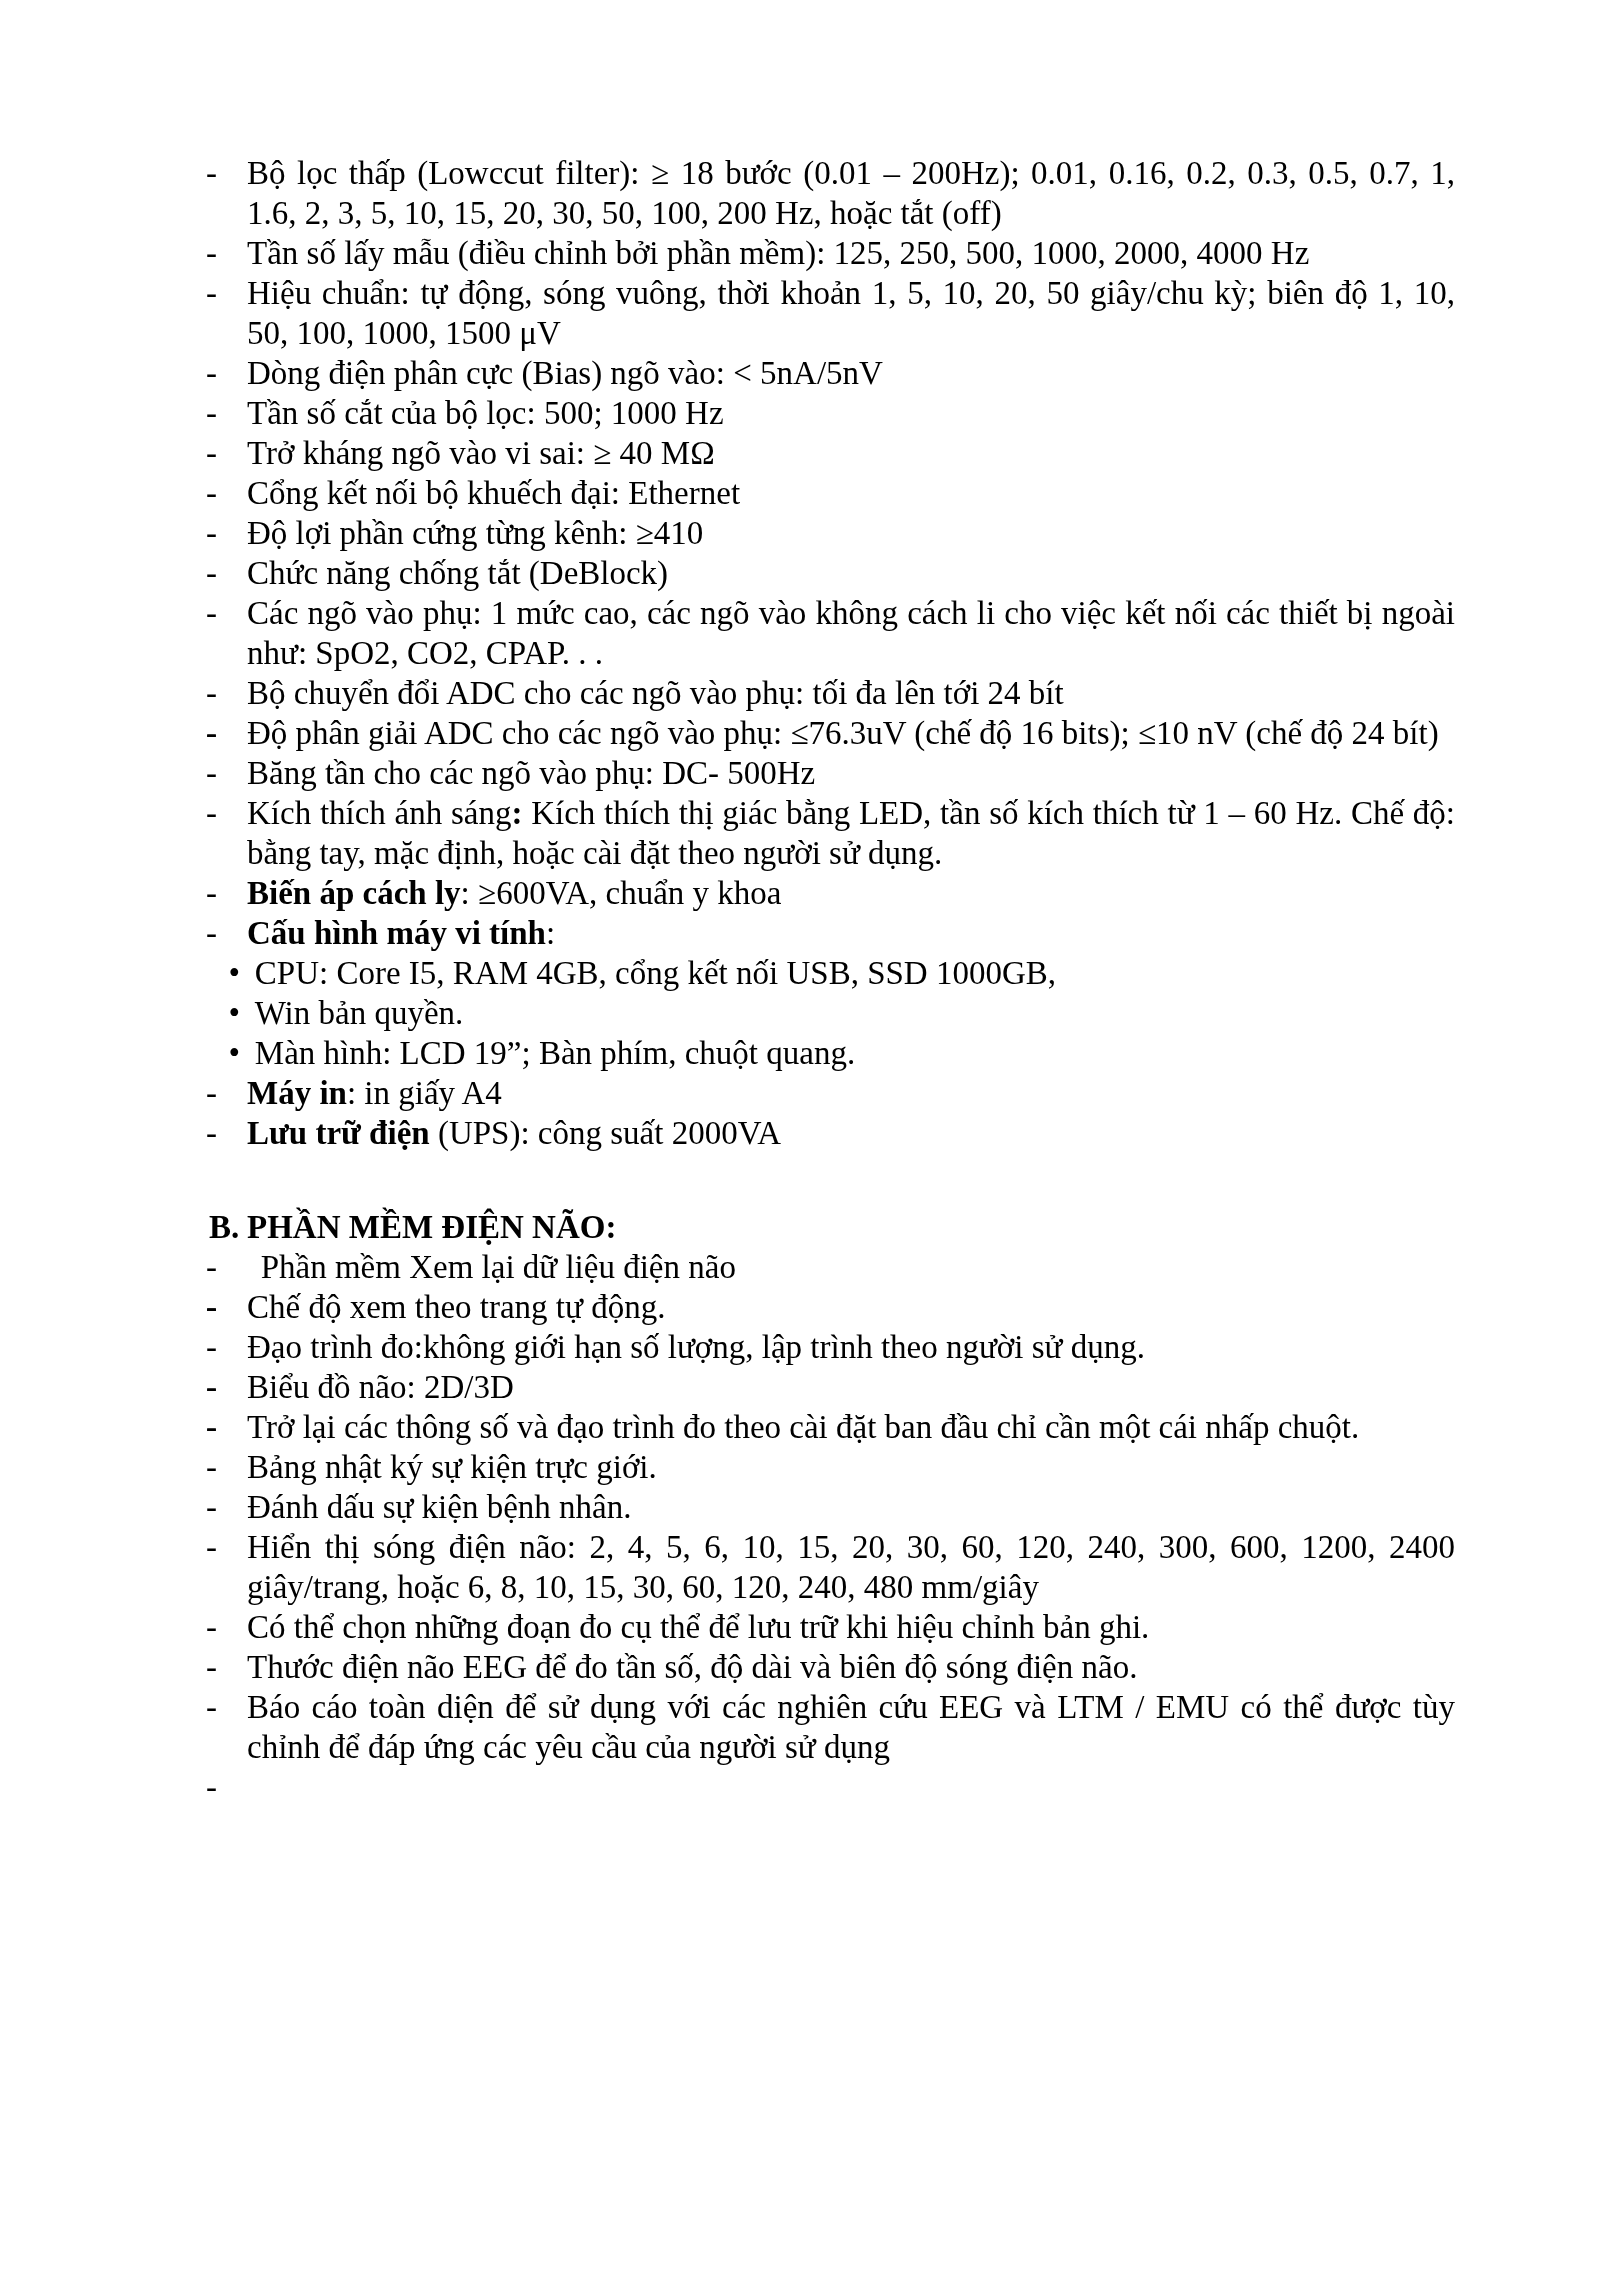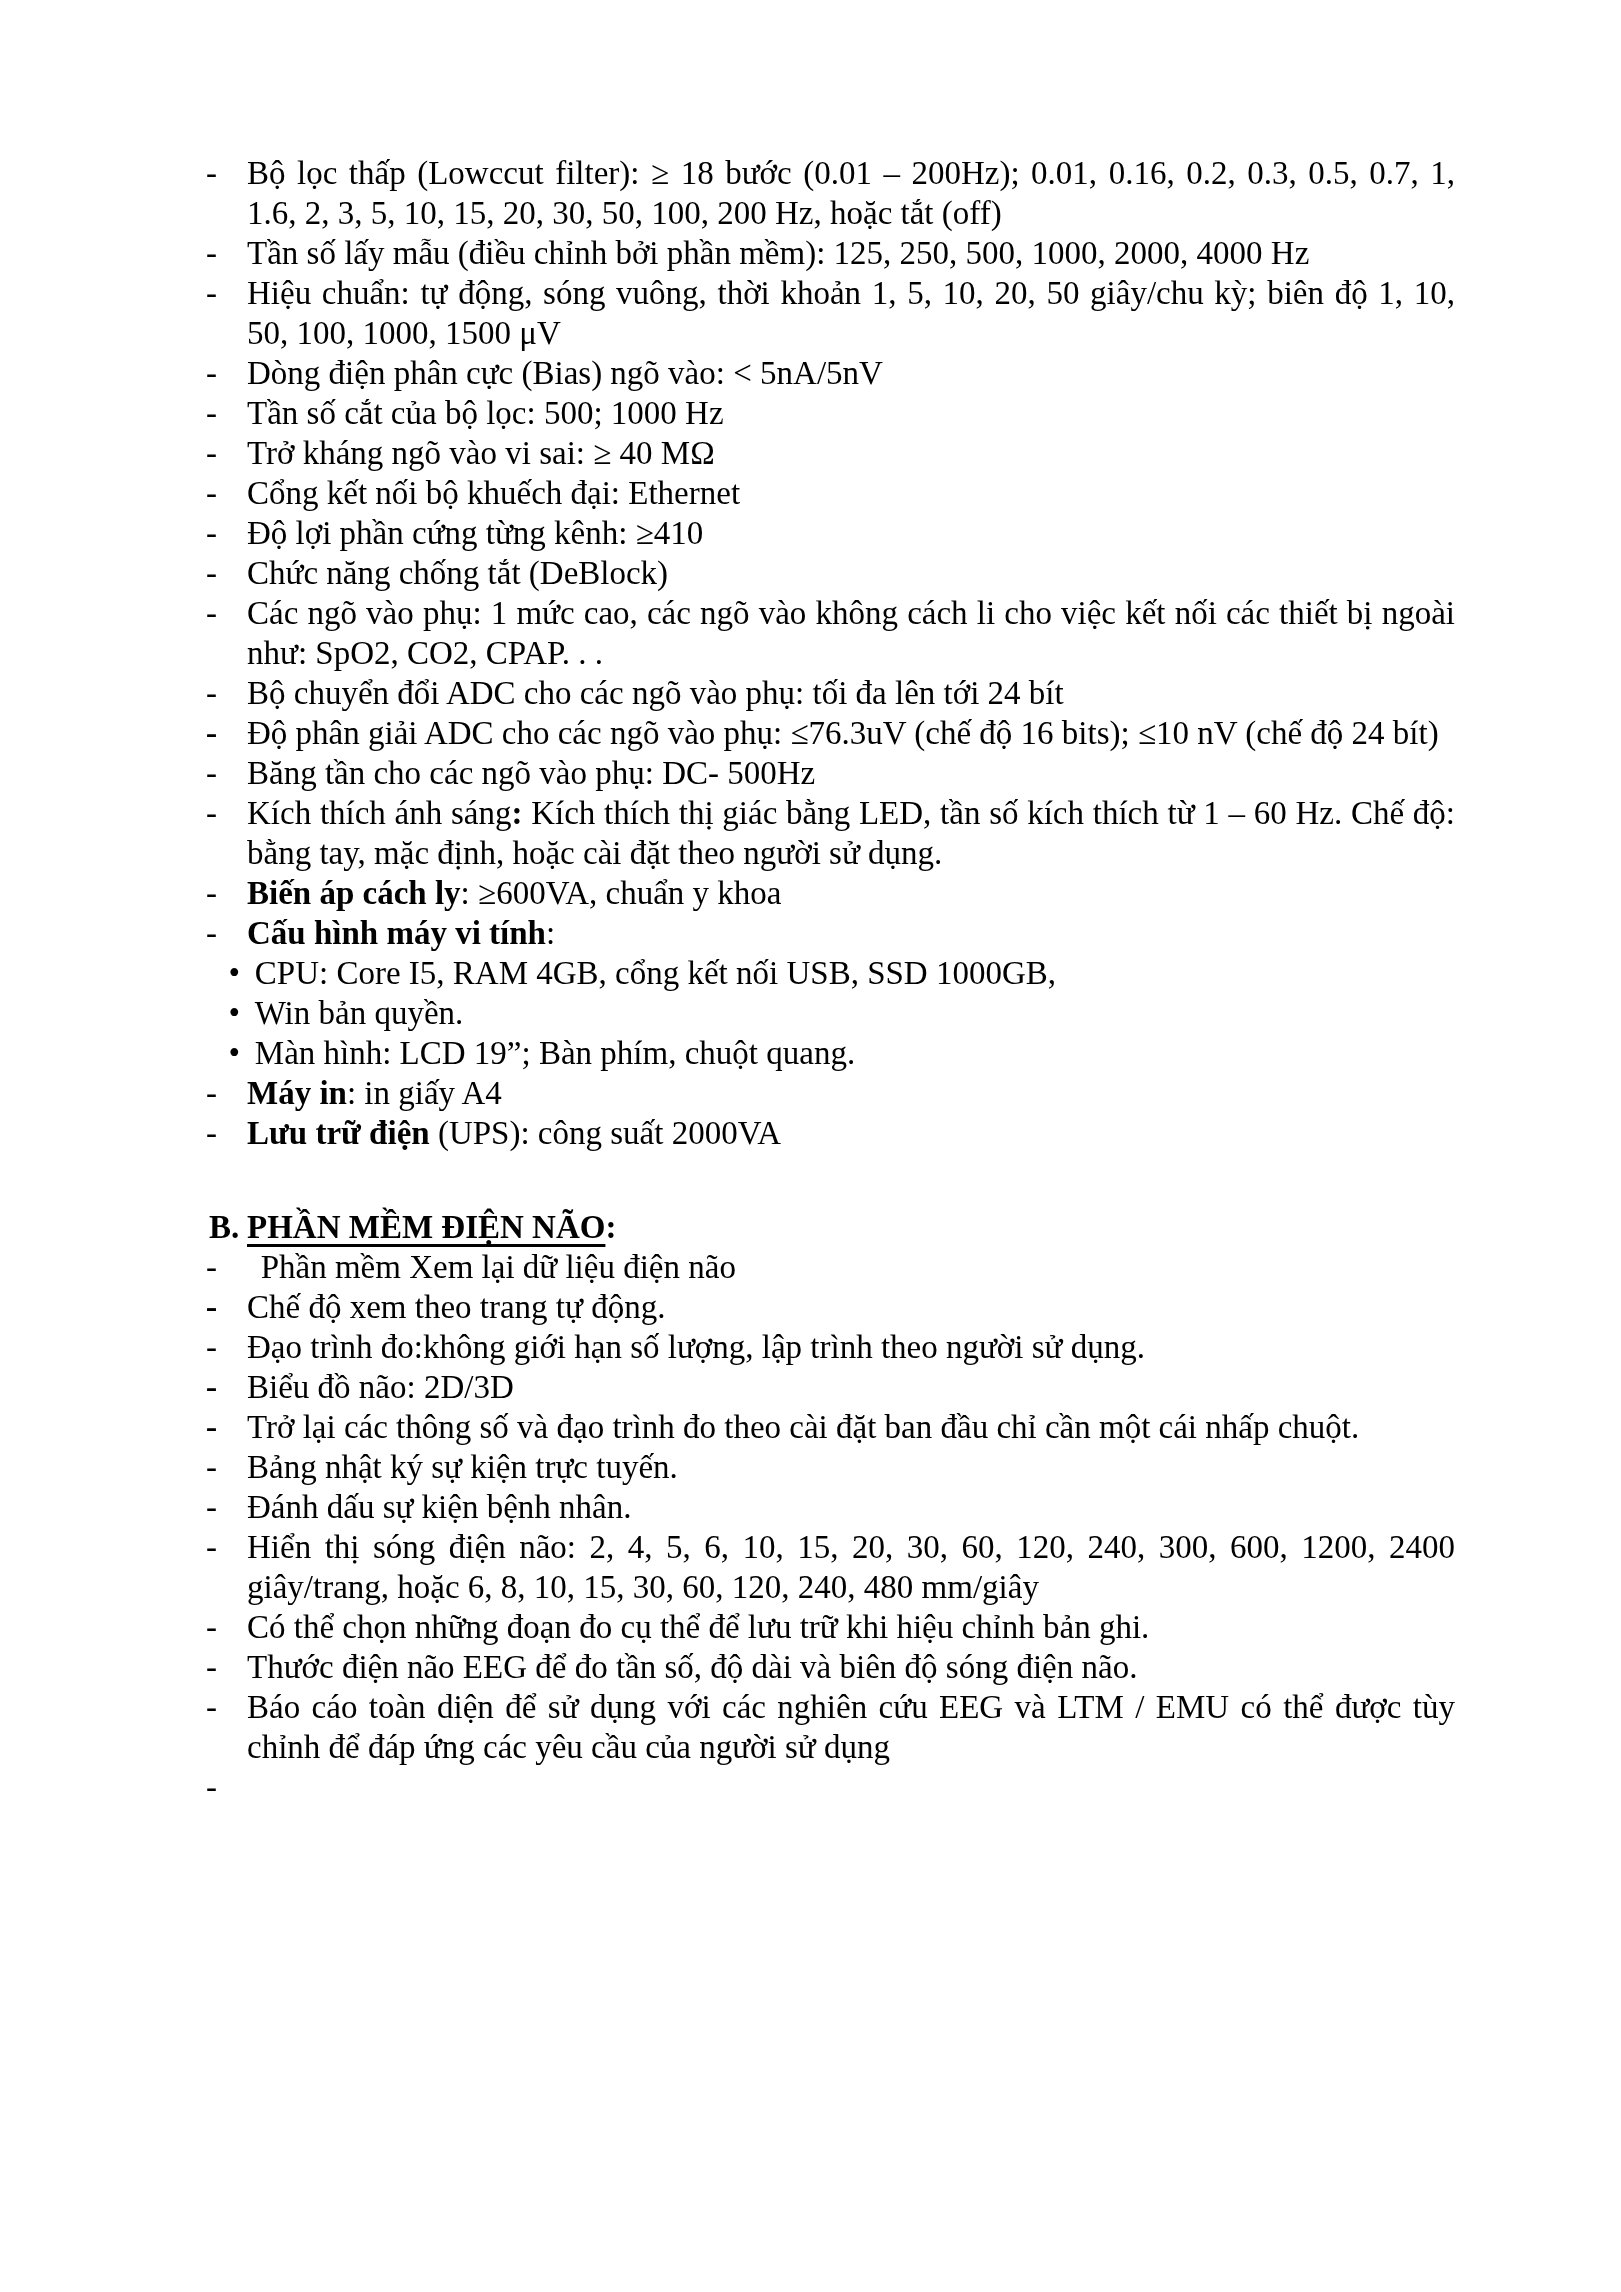--- a/index.html
+++ b/index.html
@@ -42,21 +42,20 @@
     position: relative;
     margin-top: 54px;
     font-weight: bold;
   }
   .h-label {
     position: absolute;
     left: -38px;
     top: 0;
   }
   .h-title {
-    text-decoration: underline;
     text-decoration-thickness: 2.9px;
     text-underline-offset: 5.9px;
   }
 </style>
 </head>
 <body>
 
 <div class="page">
   <div class="doc">
       <div class="list">
@@ -87,21 +86,21 @@
       <div class="list">
         <div class="item indent"><span class="marker">-</span><span class="text"><span>Phần mềm Xem lại dữ liệu điện não</span></span></div>
         <div class="item"><span class="marker">-</span></div>
         <div class="item"><span class="marker">-</span></div>
         <div class="item"><span class="marker">-</span><span class="text"><span>Chế độ xem theo trang tự động.</span></span></div>
         <div class="item"><span class="marker">-</span><span class="text"><span>Đạo trình đo:không giới hạn số lượng, lập trình theo người sử dụng.</span></span></div>
         <div class="item"><span class="marker">-</span></div>
         <div class="item"><span class="marker">-</span><span class="text"><span>Biểu đồ não: 2D/3D</span></span></div>
         <div class="item"><span class="marker">-</span></div>
         <div class="item"><span class="marker">-</span><span class="text"><span>Trở lại các thông số và đạo trình đo theo cài đặt ban đầu chỉ cần một cái nhấp chuột.</span></span></div>
-        <div class="item"><span class="marker">-</span><span class="text"><span>Bảng nhật ký sự kiện trực tuyến.</span></span></div>
+        <div class="item"><span class="marker">-</span><span class="text"><span>Bảng nhật ký sự kiện trực giới.</span></span></div>
         <div class="item"><span class="marker">-</span><span class="text"><span>Đánh dấu sự kiện bệnh nhân.</span></span></div>
         <div class="item"><span class="marker">-</span><span class="text"><span>Hiển thị sóng điện não: 2, 4, 5, 6, 10, 15, 20, 30, 60, 120, 240, 300, 600, 1200, 2400 giây/trang, hoặc 6, 8, 10, 15, 30, 60, 120, 240, 480 mm/giây</span></span></div>
         <div class="item"><span class="marker">-</span><span class="text"><span>Có thể chọn những đoạn đo cụ thể để lưu trữ khi hiệu chỉnh bản ghi.</span></span></div>
         <div class="item"><span class="marker">-</span><span class="text"><span>Thước điện não EEG để đo tần số, độ dài và biên độ sóng điện não.</span></span></div>
         <div class="item"><span class="marker">-</span><span class="text"><span>Báo cáo toàn diện để sử dụng với các nghiên cứu EEG và LTM / EMU có thể được tùy chỉnh để đáp ứng các yêu cầu của người sử dụng</span></span></div>
         <div class="item"><span class="marker">-</span></div>
       </div>
     </div>
 </div>
 

